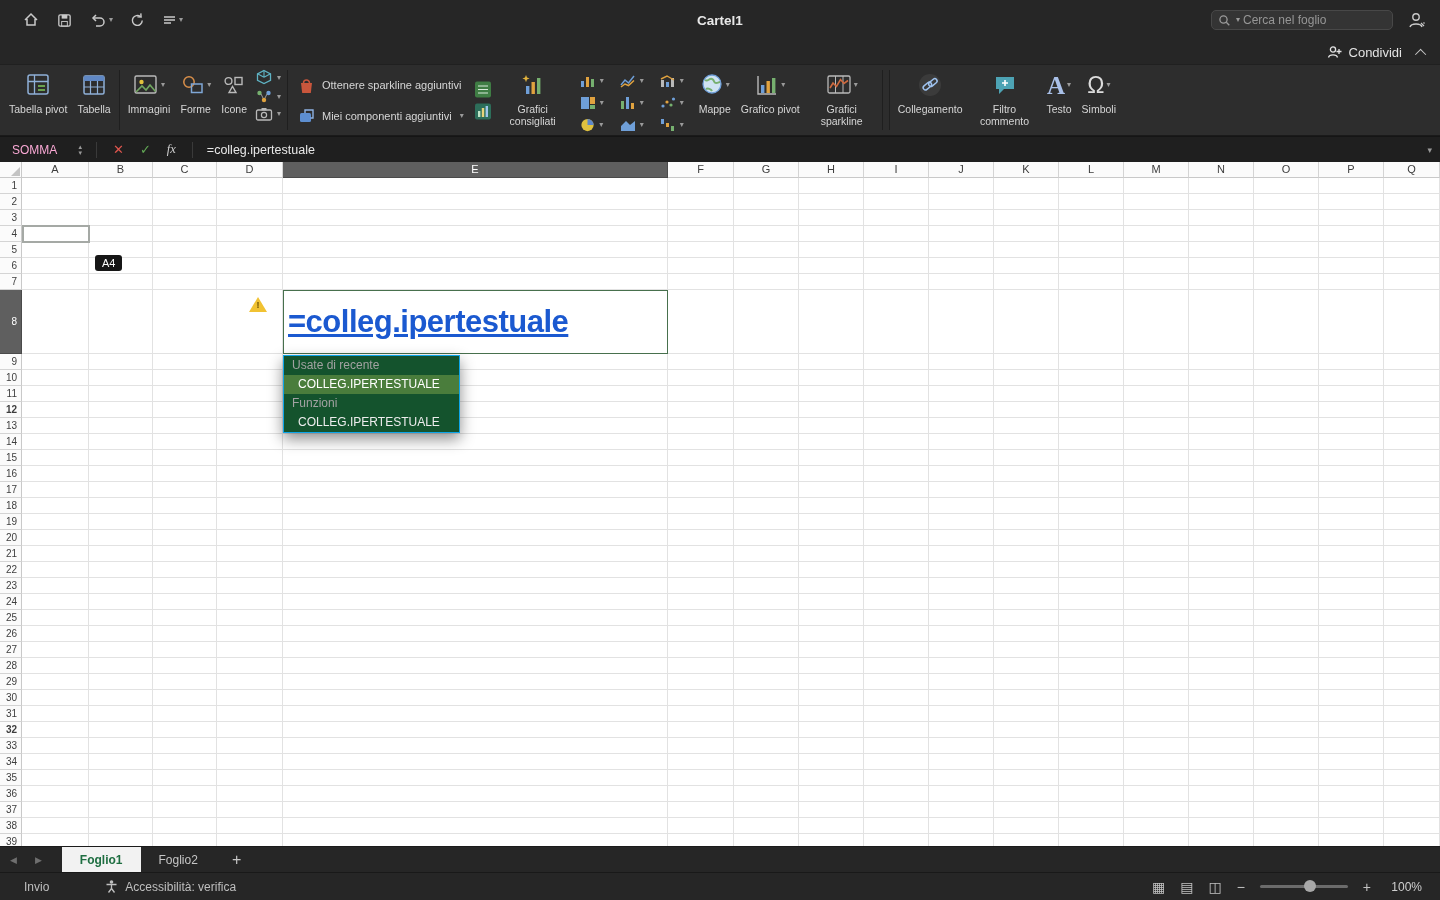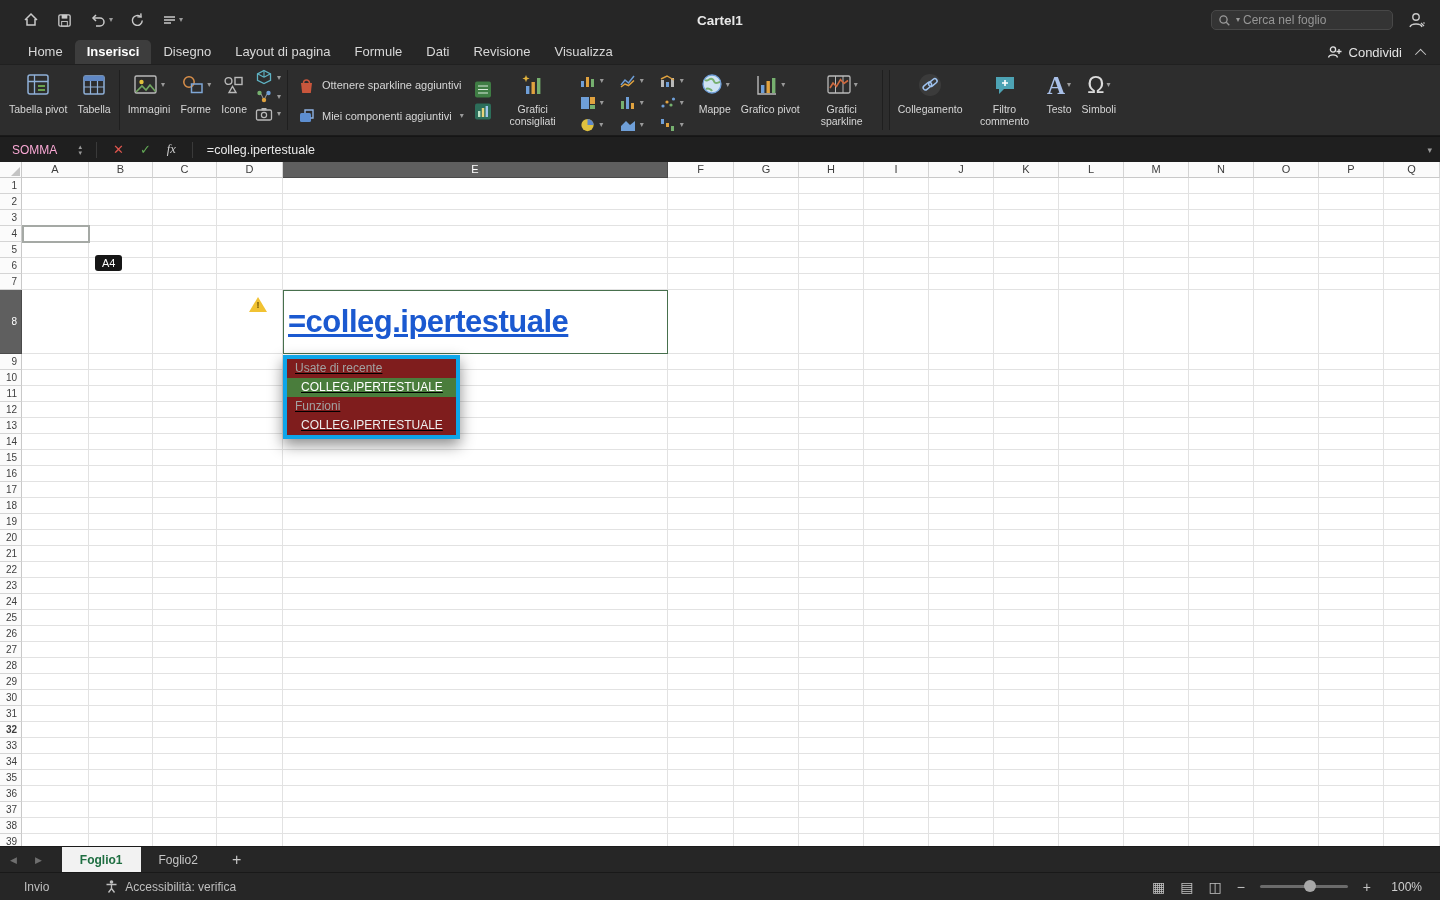--- a/index.html
+++ b/index.html
@@ -85,22 +85,22 @@
   .refbox { position:absolute; left:0; top:47px; width:68px; height:18px; border:2px solid #a5a9a5; z-index:2; }
   .reftip { position:absolute; left:73px; top:77px; background:#161616; color:#fff; font-size:11px;
     padding:2px 7px; border-radius:3px; z-index:6; }
   .warn { position:absolute; left:227px; top:119px; width:18px; height:15px; background:#f1c232;
     clip-path:polygon(50% 0,100% 100%,0 100%); display:flex; align-items:flex-end; justify-content:center; z-index:3; }
   .warn span { font-size:9px; font-weight:bold; color:#6e5200; line-height:1.3; }
   .activecell { position:absolute; left:261px; top:112px; width:385px; height:64px; background:#fff;
     border:1.5px solid #47704d; display:flex; align-items:center; z-index:3; }
   .celltext { font-size:31px; font-weight:bold; color:#1b59d0; text-decoration:underline;
     text-decoration-thickness:2.5px; white-space:nowrap; padding-left:4px; letter-spacing:-0.5px; }
-  .acmenu { position:absolute; left:261px; top:177px; width:177px; background:#7f1d1d;
-    border:4px solid #0ea5e9; box-shadow:0 6px 14px rgba(0,0,0,.45); z-index:5;text-decoration:underline; }
+  .acmenu { position:absolute; left:261px; top:177px; width:177px; background:#14532d;
+    border:1px solid #0ea5e9; box-shadow:0 6px 14px rgba(0,0,0,.45); z-index:5; }
   .ac-h { font-size:12px; color:#a2a2a2; padding:2px 8px; height:19px; }
   .ac-i { font-size:12px; color:#ededed; padding:2px 8px 2px 14px; height:19px; }
   .ac-i.sel { background:#4a7d3c; color:#fff; }
 
   
   .sheetbar { position:absolute; top:846px; left:0; right:0; height:26px; background:#262626;
     display:flex; align-items:center; border-top:1px solid #1b1b1b; }
   .snav { color:#6f6f6f; font-size:9px; margin-left:10px; }
   .snav + .snav { margin-left:18px; }
   .stabs { display:flex; height:100%; margin-left:20px; }
@@ -173,30 +173,20 @@
         <svg width="19" height="19" viewBox="0 0 19 19">
             <circle cx="9" cy="6" r="3.2" fill="none" stroke="#c9c9c9" stroke-width="1.4"></circle>
             <path d="M3 16 c1-4 11-4 12 0" fill="none" stroke="#c9c9c9" stroke-width="1.4"></path>
             <path d="M14 12 l3 3 M16.5 11.5 l1 1" stroke="#c9c9c9" stroke-width="1.2"></path>
           </svg>
       </span>
     </div>
   </div>
 
   <div class="tabrow">
-    <div class="tabs-left">
-      <div class="rtab">Home</div>
-      <div class="rtab active">Inserisci</div>
-      <div class="rtab">Disegno</div>
-      <div class="rtab">Layout di pagina</div>
-      <div class="rtab">Formule</div>
-      <div class="rtab">Dati</div>
-      <div class="rtab">Revisione</div>
-      <div class="rtab">Visualizza</div>
-    </div>
     <div class="tabrow-right">
       <div class="share">
         <svg width="17" height="14" viewBox="0 0 17 14">
             <circle cx="7" cy="4.5" r="2.6" fill="none" stroke="#e3e3e3" stroke-width="1.3"></circle>
             <path d="M2.5 12.5 c.8-3.4 8.2-3.4 9 0" fill="none" stroke="#e3e3e3" stroke-width="1.3"></path>
             <path d="M13 4 v5 M10.5 6.5 h5" stroke="#e3e3e3" stroke-width="1.3"></path>
           </svg>
         <span>Condividi</span>
       </div>
       <span><i class="chev-up"></i></span>
@@ -529,21 +519,21 @@
         <div class="rowh" style="height: 16px;">2</div>
         <div class="rowh" style="height: 16px;">3</div>
         <div class="rowh" style="height: 16px;">4</div>
         <div class="rowh" style="height: 16px;">5</div>
         <div class="rowh" style="height: 16px;">6</div>
         <div class="rowh" style="height: 16px;">7</div>
         <div class="rowh sel" style="height: 64px;">8</div>
         <div class="rowh" style="height: 16px;">9</div>
         <div class="rowh" style="height: 16px;">10</div>
         <div class="rowh" style="height: 16px;">11</div>
-        <div class="rowh" style="height: 16px;">12</div>
+        <div class="rowh" style="height: 16px; font-weight: bold;">12</div>
         <div class="rowh" style="height: 16px;">13</div>
         <div class="rowh" style="height: 16px;">14</div>
         <div class="rowh" style="height: 16px;">15</div>
         <div class="rowh" style="height: 16px;">16</div>
         <div class="rowh" style="height: 16px;">17</div>
         <div class="rowh" style="height: 16px;">18</div>
         <div class="rowh" style="height: 16px;">19</div>
         <div class="rowh" style="height: 16px;">20</div>
         <div class="rowh" style="height: 16px;">21</div>
         <div class="rowh" style="height: 16px;">22</div>

